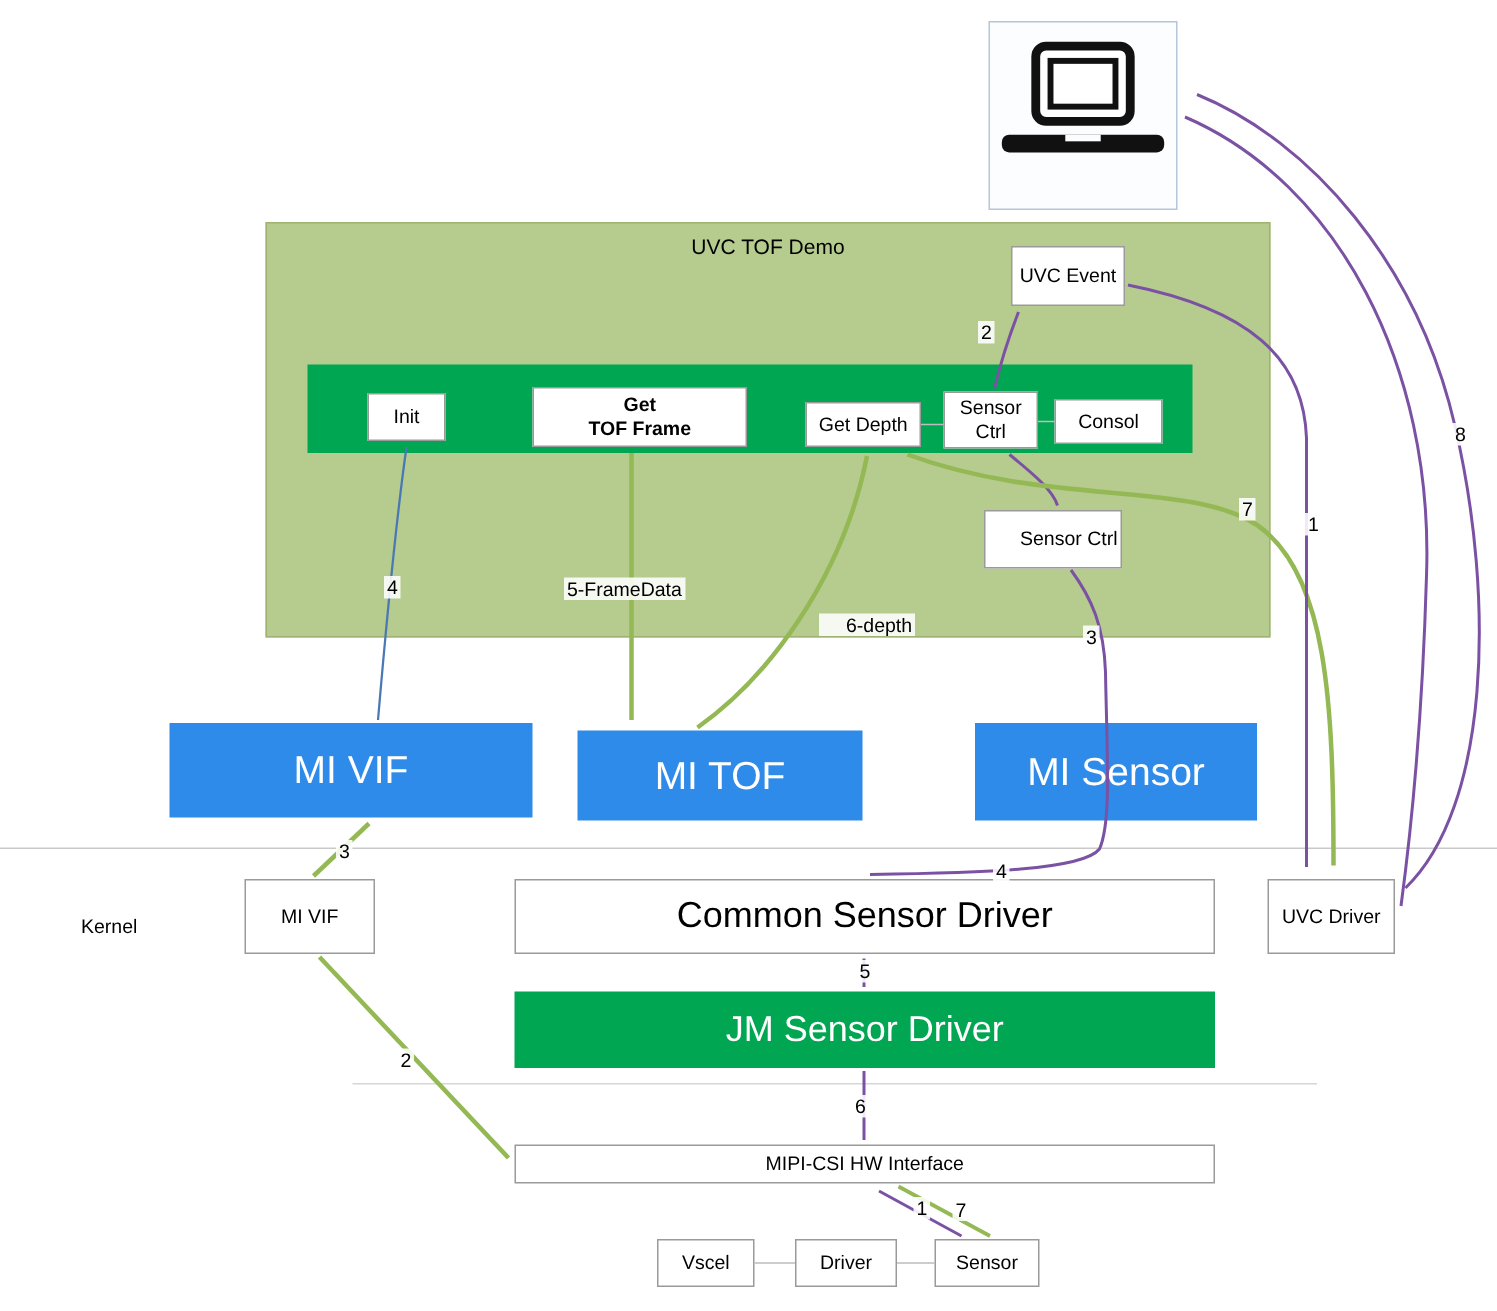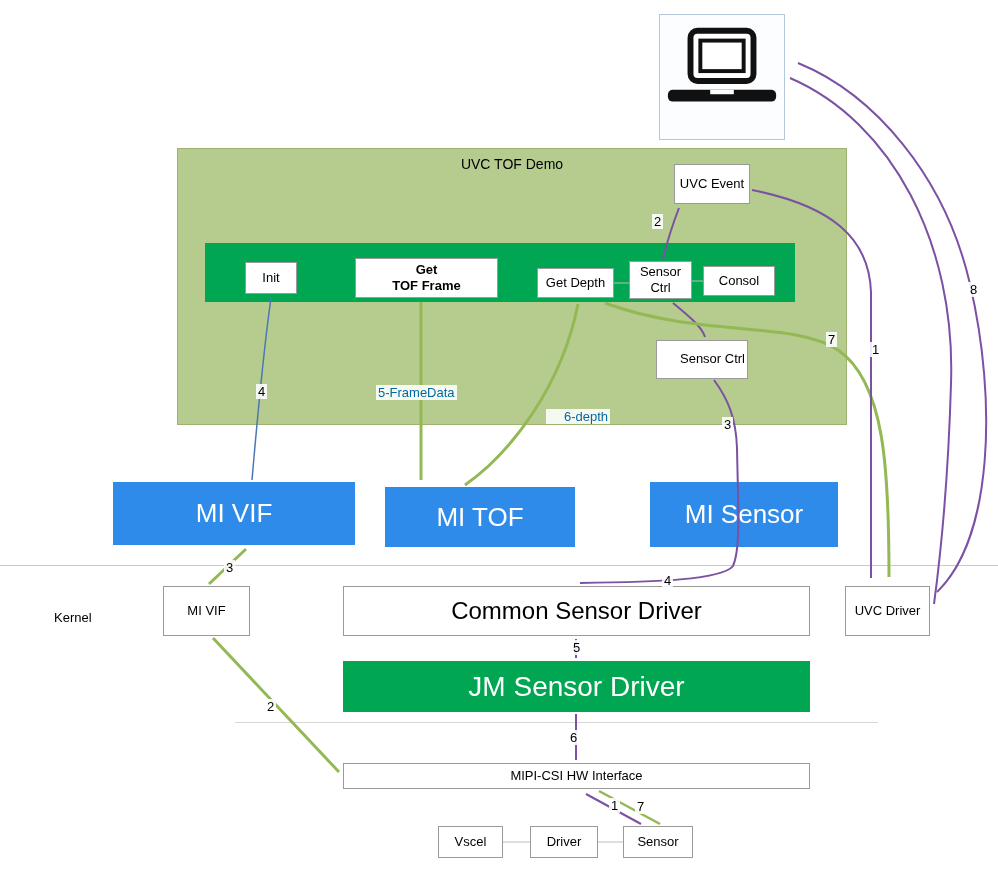--- a/index.html
+++ b/index.html
@@ -11,36 +11,36 @@
 
   .panel { position:absolute; background:#b6cb8e; border:1px solid #9eb370; z-index:1; }
   .panel-title { position:absolute; top:7px; left:0; width:100%; text-align:center; font-size:14px; color:#000; }
 
   .bar { position:absolute; background:#00a651; z-index:1; }
 
   .box { position:absolute; background:#fff; border:1px solid #9a9a9a; display:flex;
          flex-direction:column; align-items:center; justify-content:center; text-align:center;
          font-size:13px; color:#000; line-height:1.25; z-index:2; }
   .box.solid-blue { background:#2e8bea; border:none; color:#fff; font-size:26px; }
-  .box.solid-green { background:#00a651; border:none; color:#fff; font-size:28px; }
+  .box.solid-green { background:#00a651; border:none; color:#fff; font-size:24px; }
   .box.big-text { font-size:24px; }
 
   .laptop-frame { position:absolute; background:#fbfdfe; border:1px solid #b3c6da; z-index:2; }
 
   svg.arrows { position:absolute; left:0; top:0; z-index:3; pointer-events:none; }
   svg.arrows path, svg.arrows line { fill:none; }
   .p-green  { stroke:#94b854; stroke-width:3; }
   .p-green2 { stroke:#94b854; stroke-width:2.5; }
   .p-purple { stroke:#7b52a3; stroke-width:2; }
   .p-blue   { stroke:#4a78b5; stroke-width:1.5; }
   .p-conn   { stroke:#bdbdbd; stroke-width:1; }
 
   .elabel { position:absolute; z-index:4; font-size:13px; line-height:15px; color:#000;
             background:rgba(255,255,255,0.88); padding:0 2px; white-space:nowrap; }
-  .elabel.red { color:#0369a1; }
+  .elabel.red { color:#000000; }
   .elabel.plain { background:none; }
 </style>
 </head>
 <body>
 
 <div class="canvas">
 
   <div class="sep" style="left:0;top:565px;width:998px;"></div>
   <div class="sep dashed" style="left:235px;top:722px;width:643px;"></div>
 

